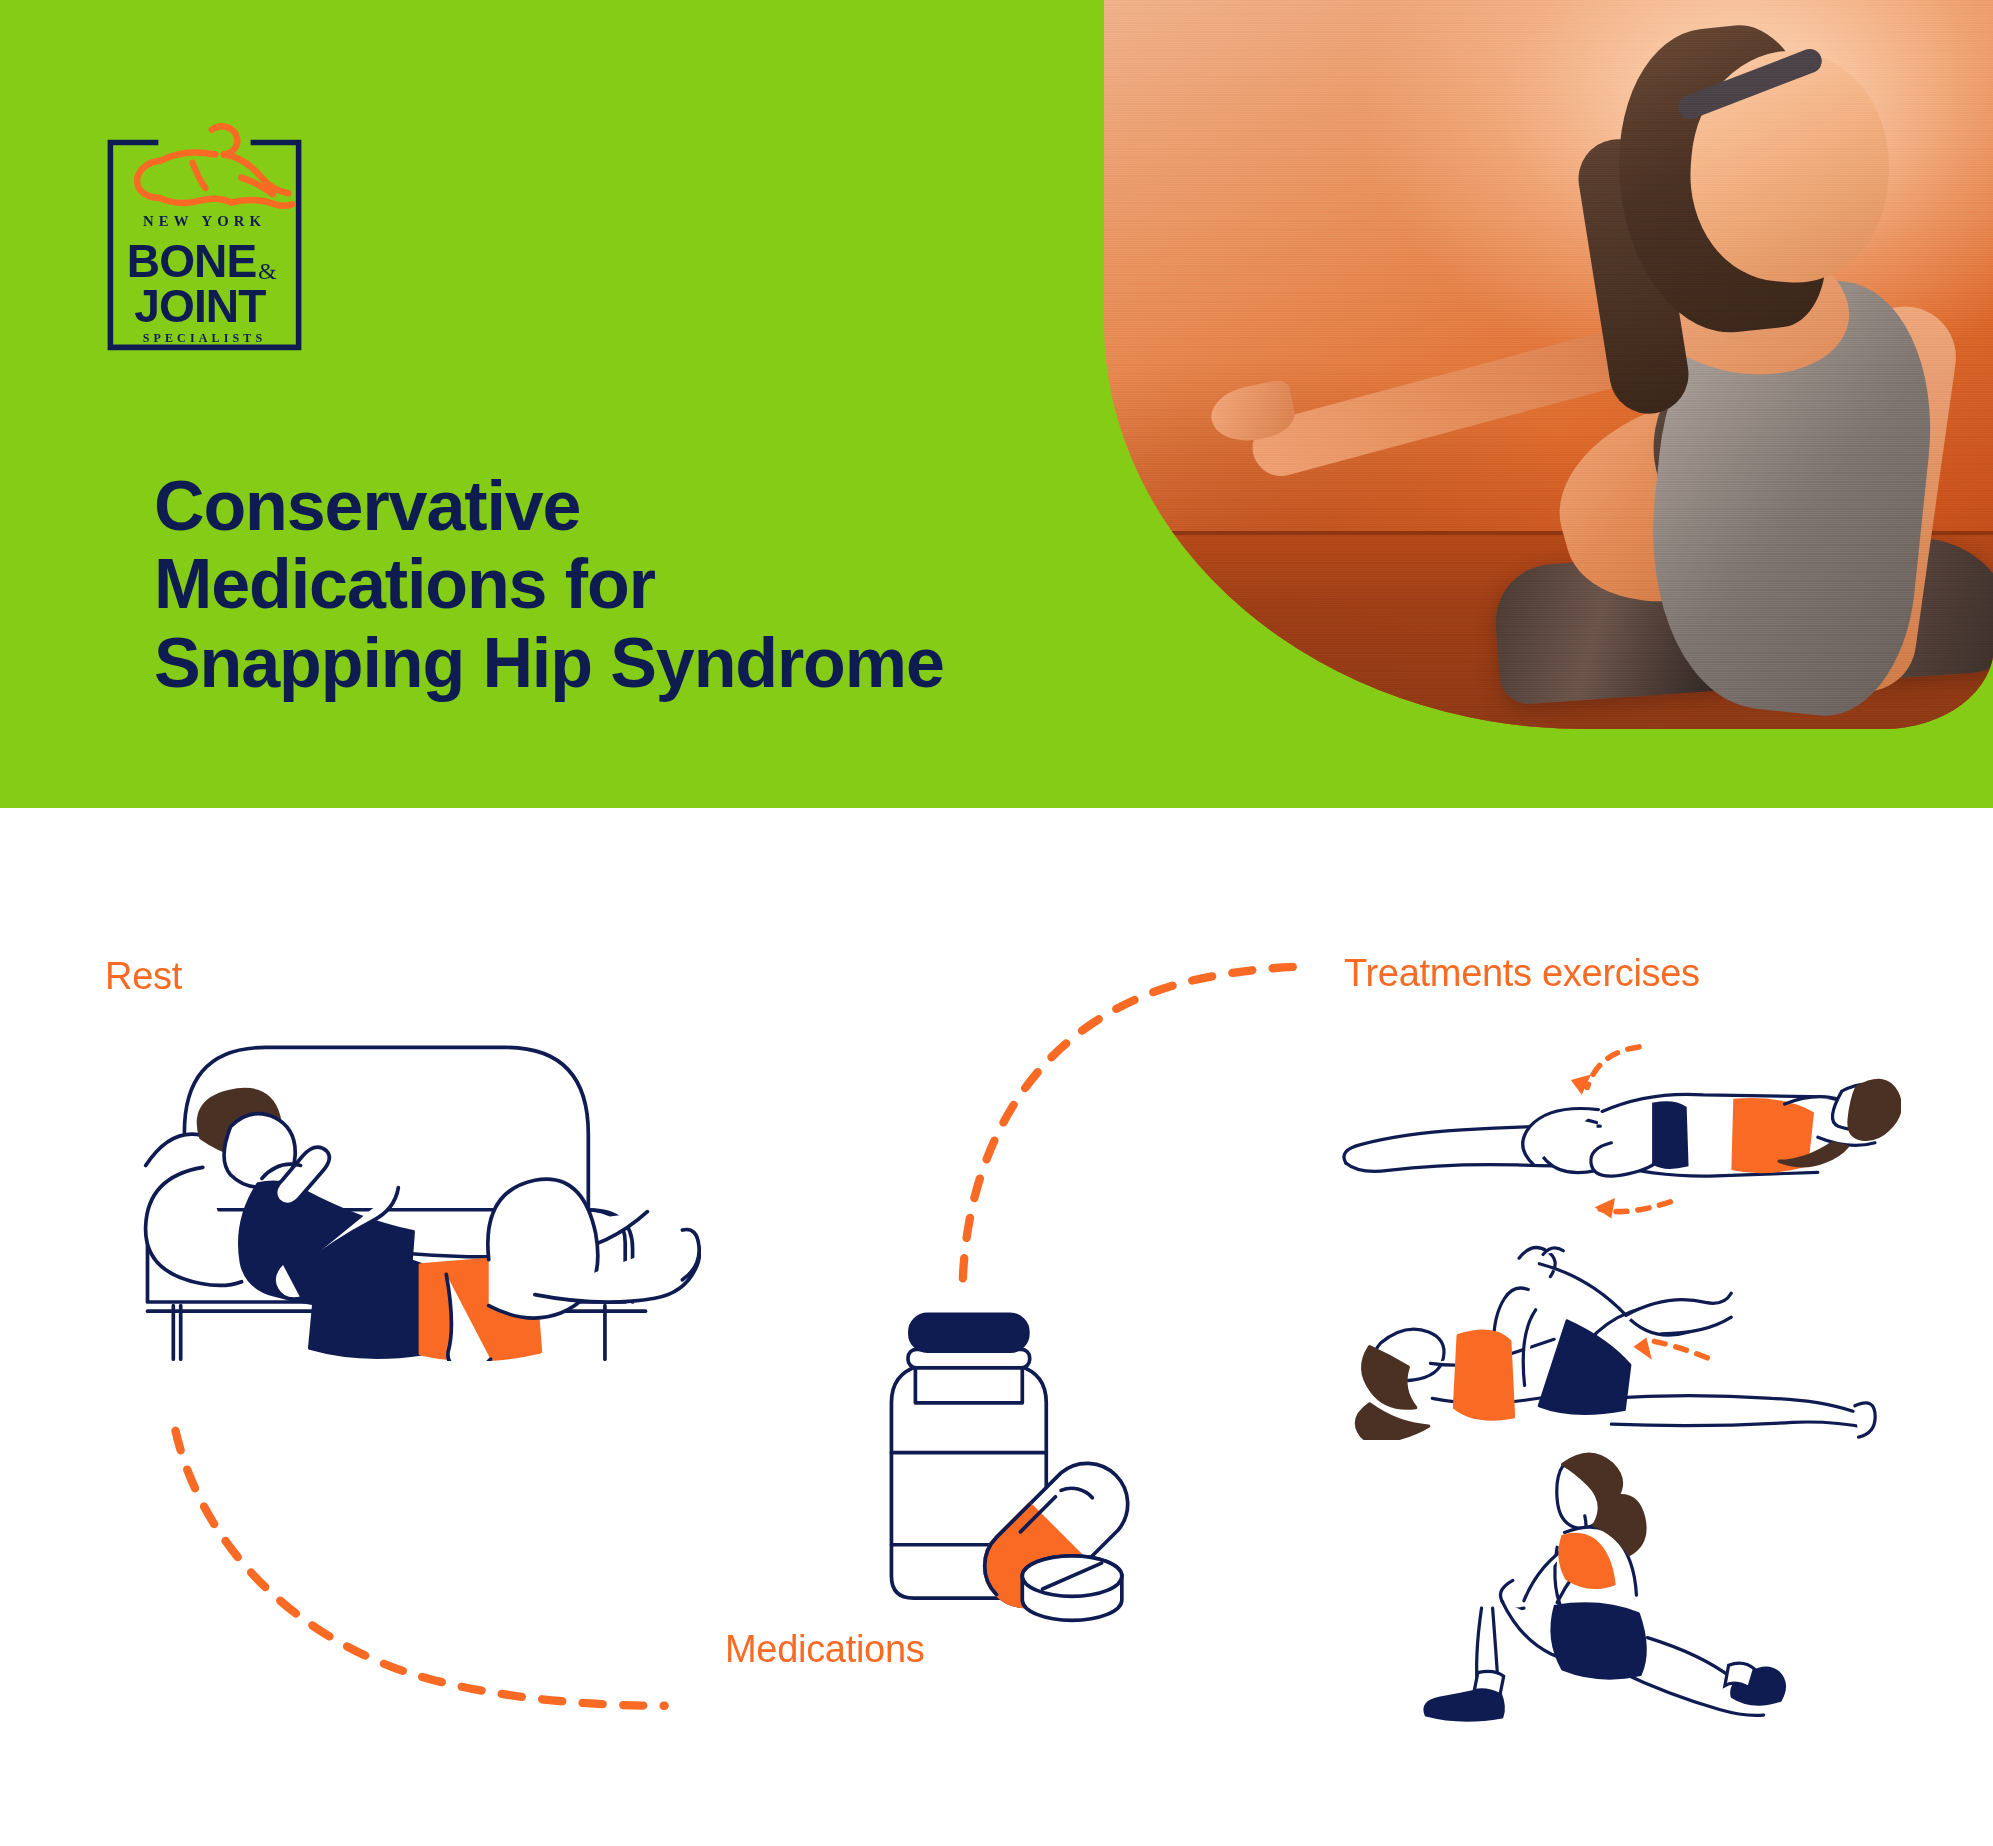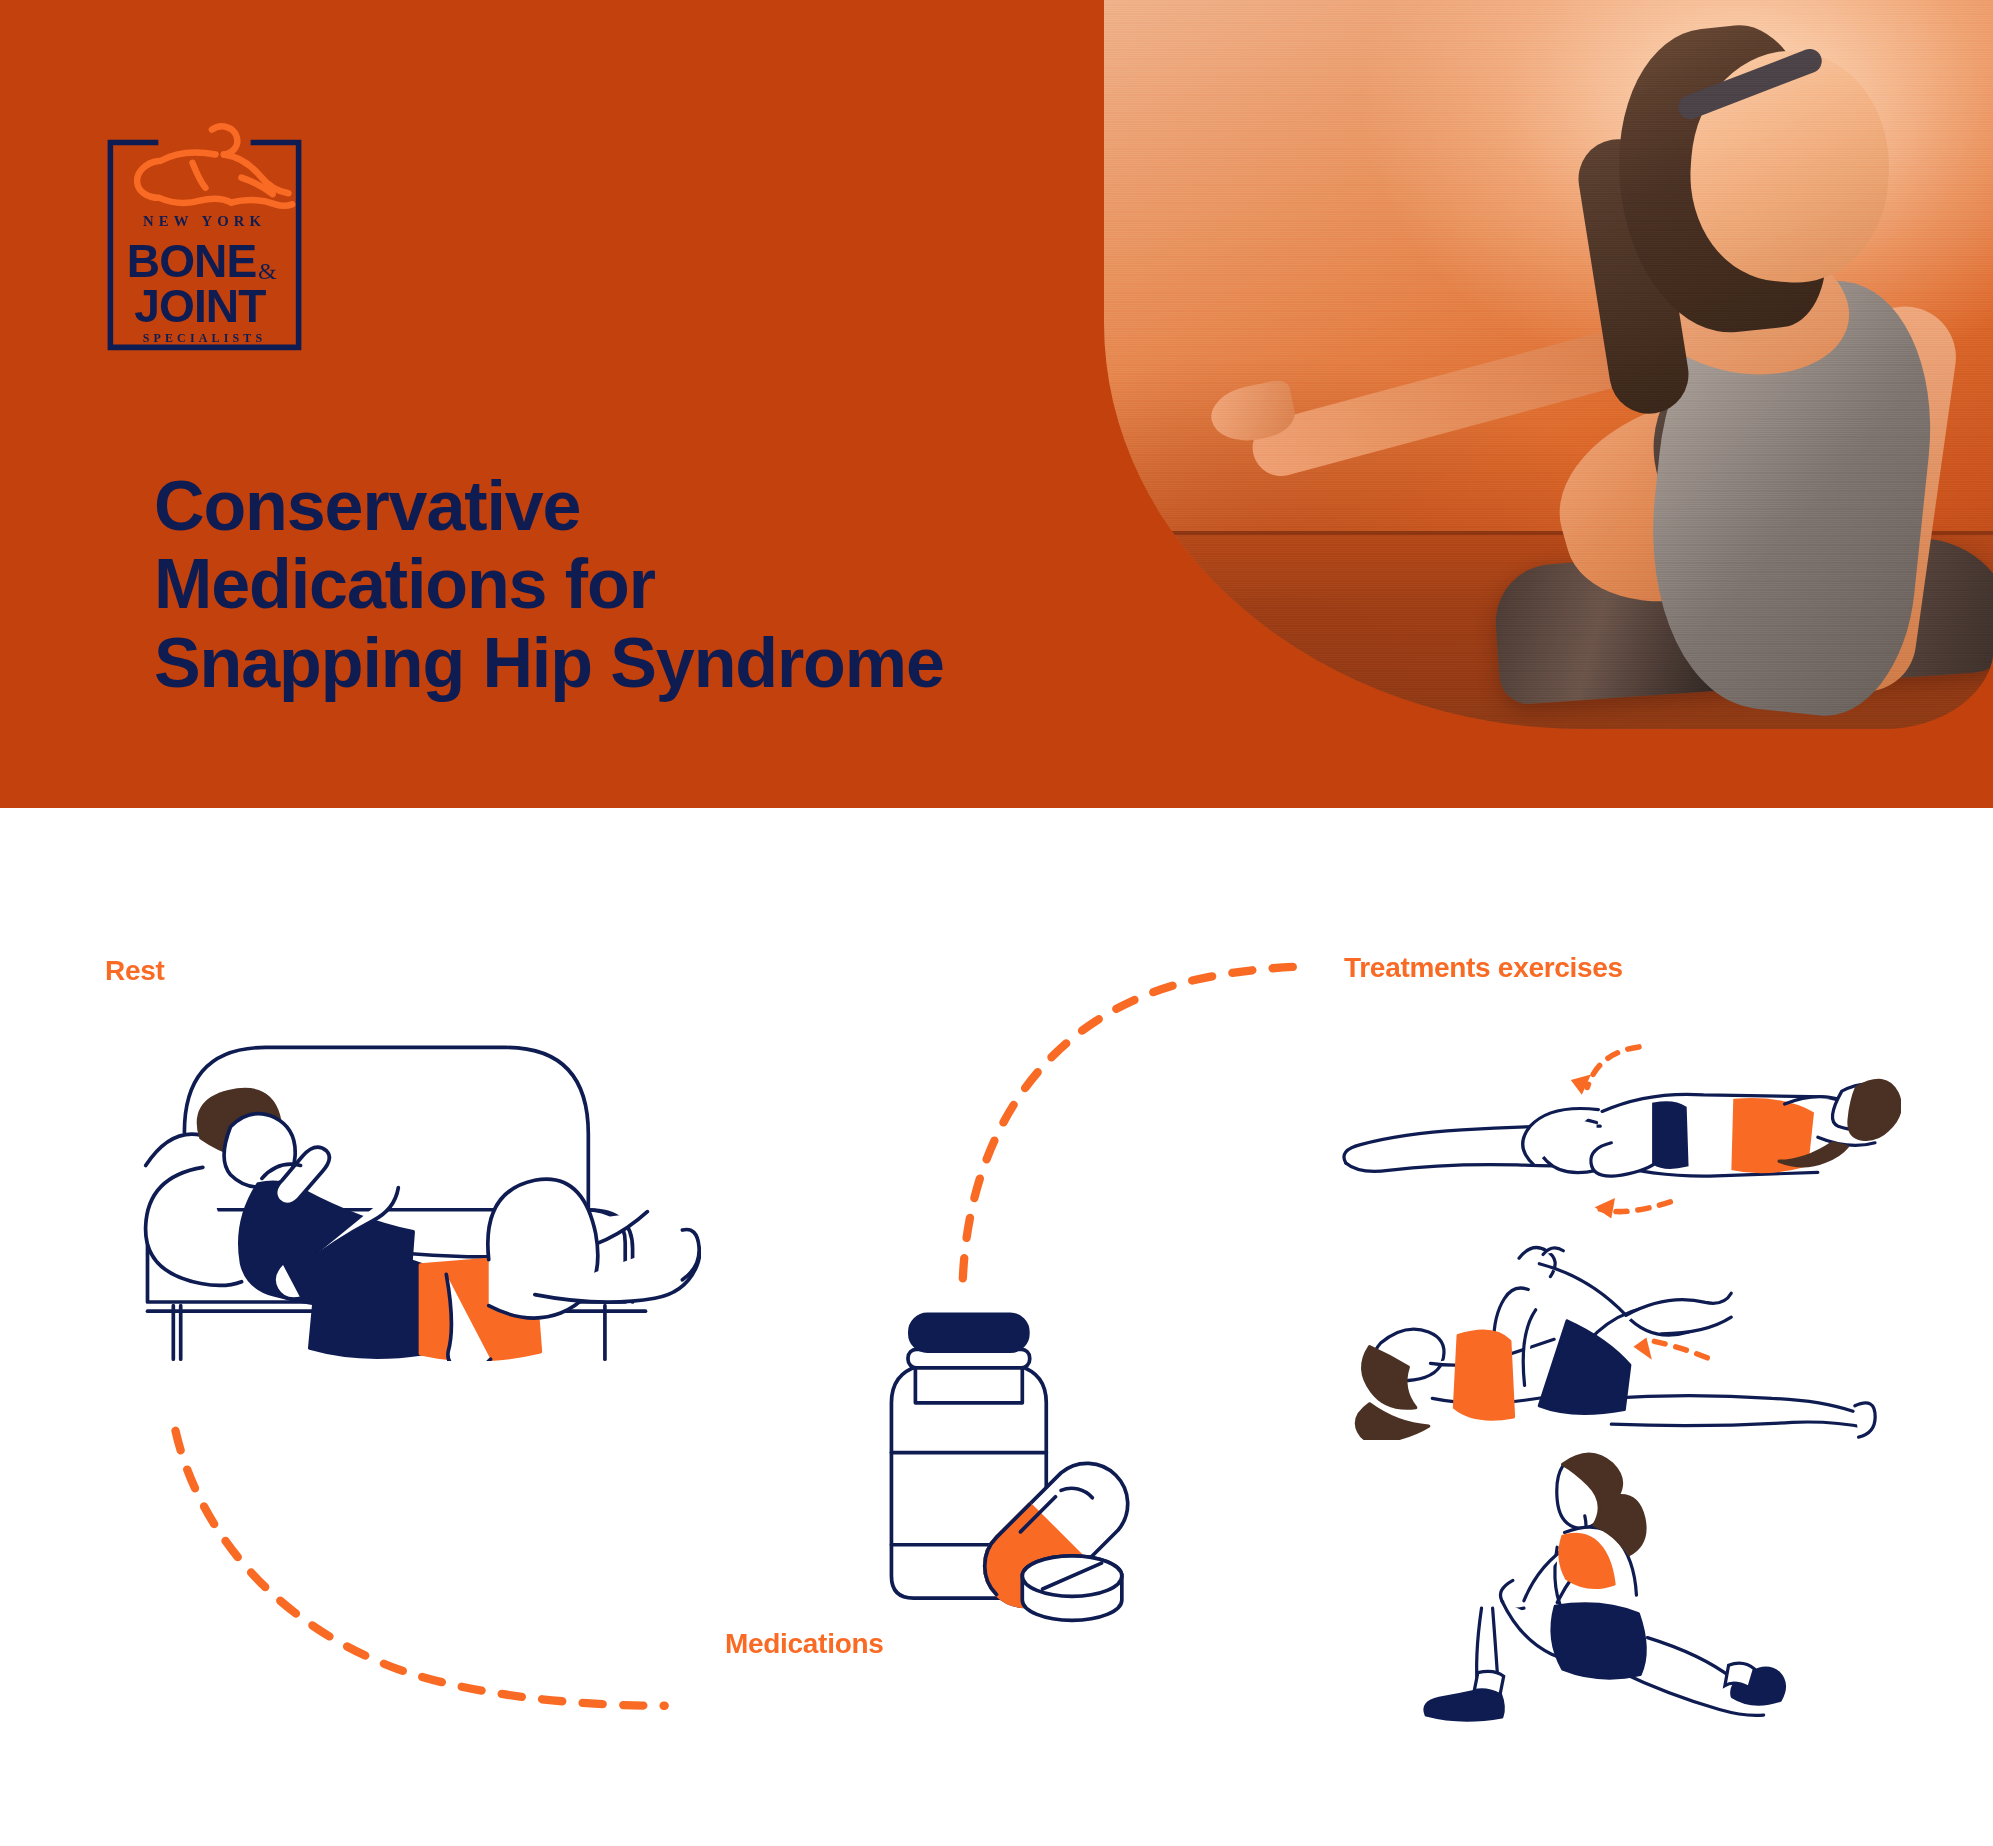--- a/index.html
+++ b/index.html
@@ -7,21 +7,21 @@
     width:1994px;height:1847px;
     background:#ffffff;
     font-family:"Liberation Sans",sans-serif;
     position:relative;overflow:hidden;
   }
   .page{position:relative;width:1994px;height:1847px;}
 
   
   .header{
     position:absolute;left:0;top:0;width:1994px;height:808px;
-    background:#c2410c;
+    background:#84cc16;
   }
   .hero-photo{
     position:absolute;left:1104px;top:0;width:890px;height:729px;
     overflow:hidden;
     border-bottom-left-radius:480px 406px;
     border-bottom-right-radius:111px 83px;
   }
   .hero-photo .photo-inner{
     position:absolute;inset:0;
     background:
@@ -131,22 +131,22 @@
     position:absolute;left:106px;top:420px;width:978px;
     color:#0f1c52;
     font-weight:800;
     font-size:70px;
     line-height:1.12;
     letter-spacing:-1.1px;
   }
   .title .tline{display:block;margin-left:48px;}
 
   .lbl{
-    position:absolute;color:#f96b25;font-weight:700;
-    font-size:28px;letter-spacing:-0.3px;white-space:nowrap;
+    position:absolute;color:#f96b25;font-weight:400;
+    font-size:38px;letter-spacing:-0.3px;white-space:nowrap;
   }
   .lbl-rest{left:105px;top:955px;}
   .lbl-stretch{left:1344px;top:952px;}
   .lbl-meds{left:725px;top:1628px;}
 
   .arrows{position:absolute;left:0;top:0;width:1994px;height:1847px;pointer-events:none;}
 
   .ill{position:absolute;}
   .ill-couch{left:92px;top:1029px;width:609px;height:332px;}
   .ill-pills{left:858px;top:1283px;width:277px;height:341px;}

